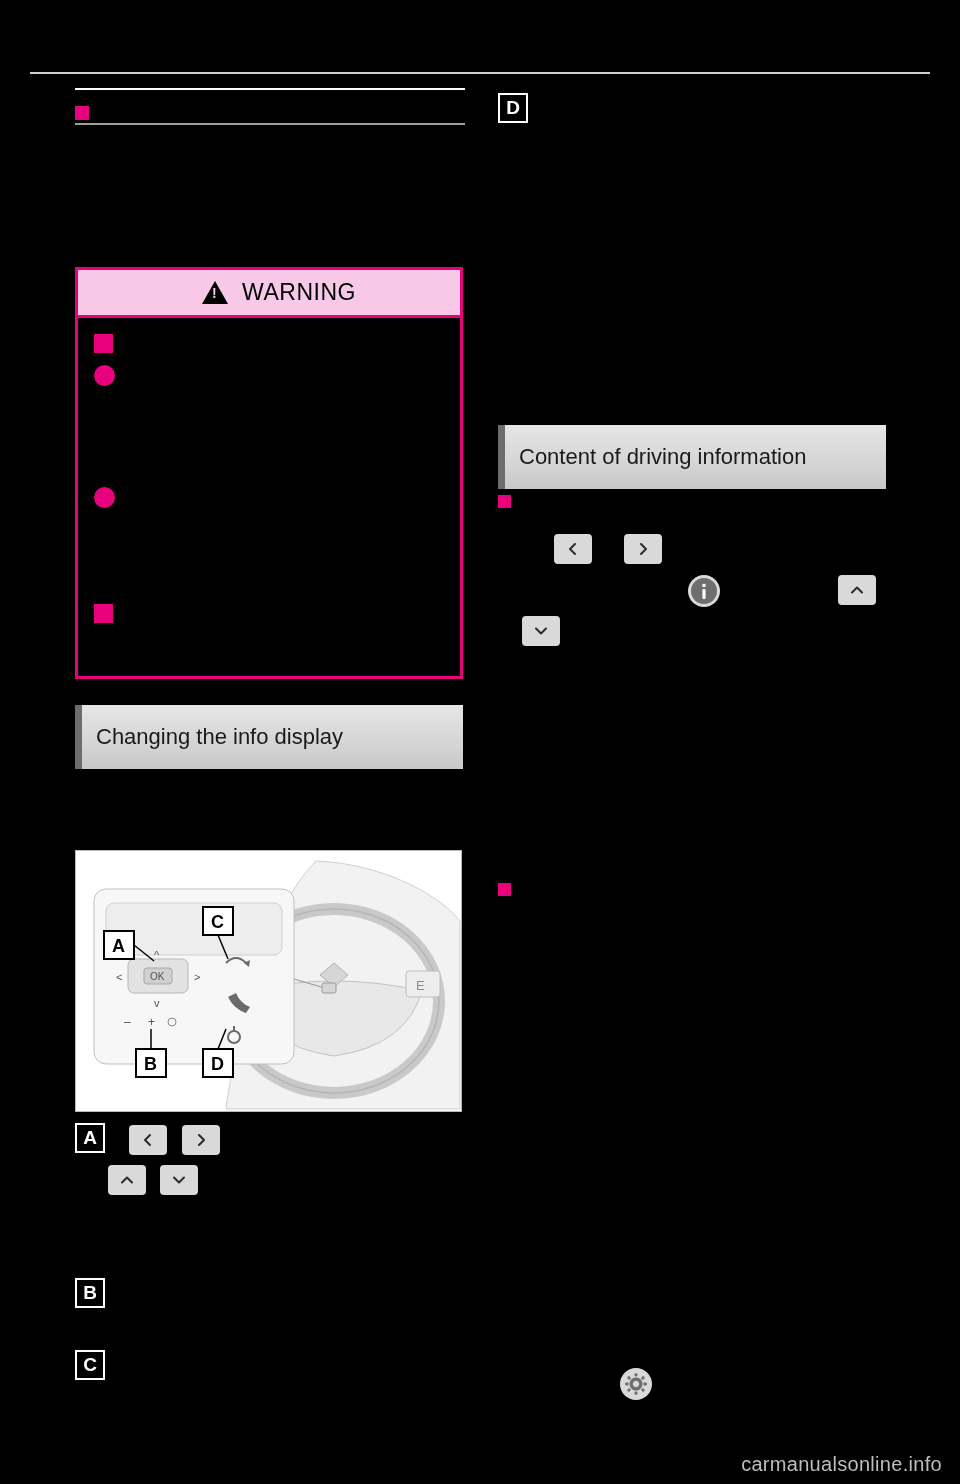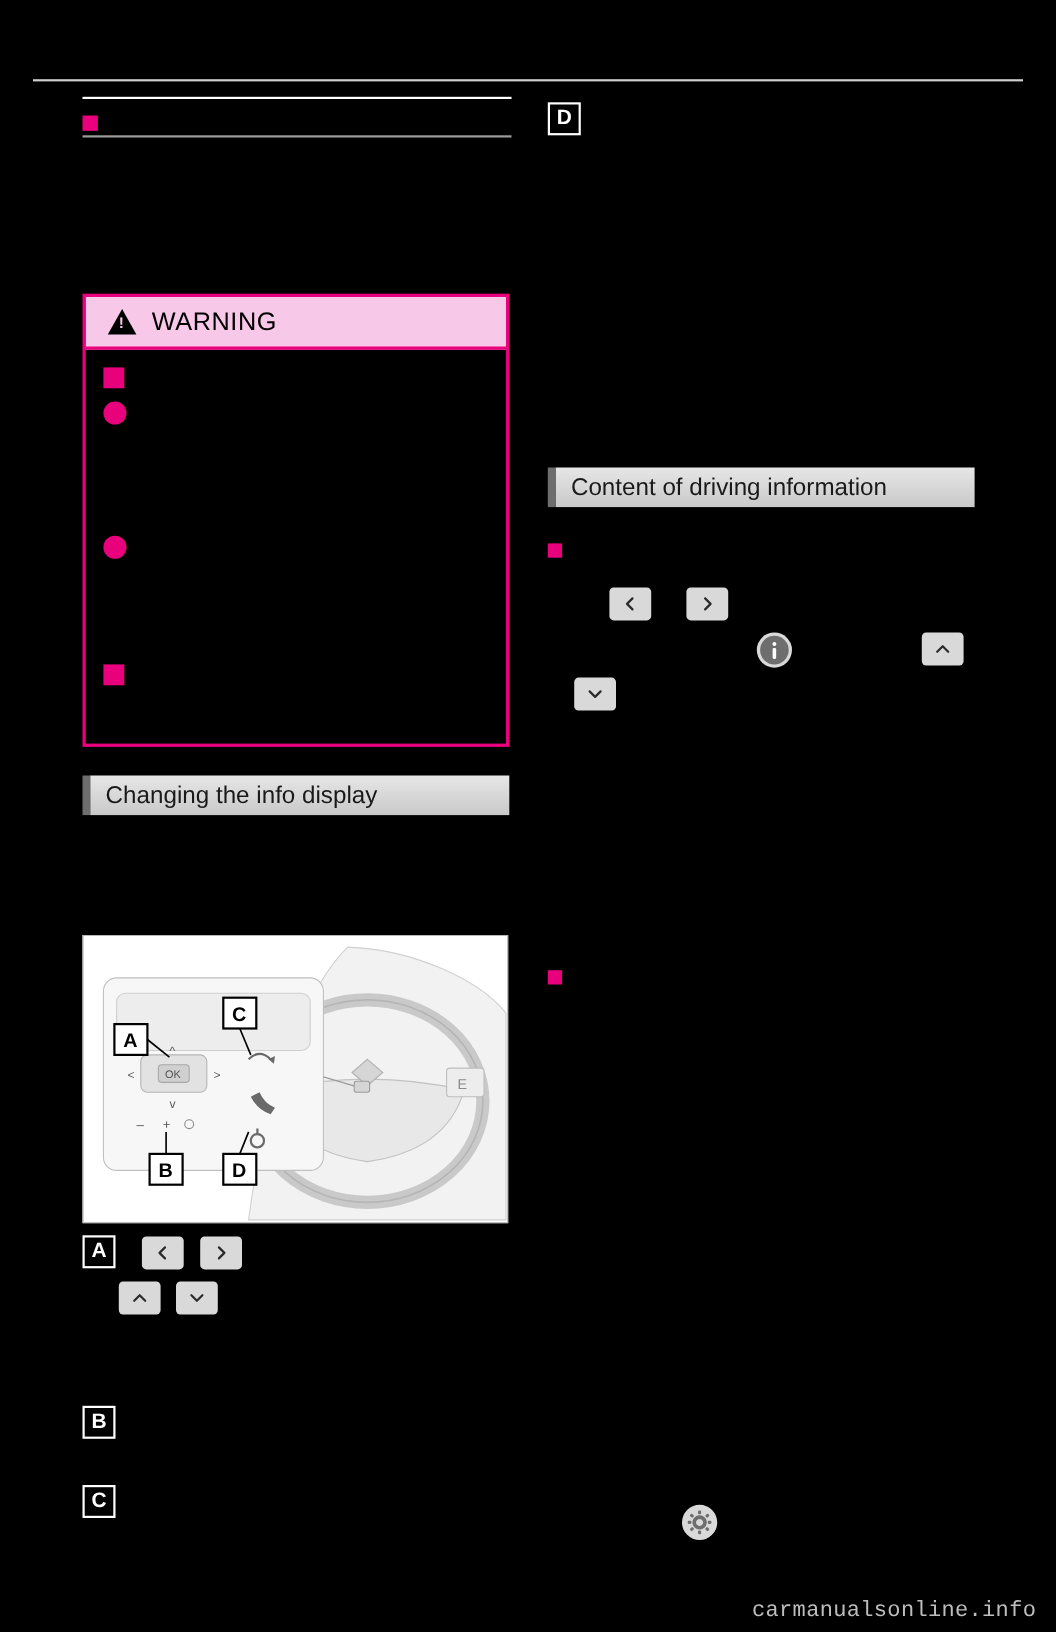--- a/index.html
+++ b/index.html
@@ -78,20 +78,21 @@
     background: #000000;
   }
   .warn-title {
     height: 48px;
     background: #f8c8e8;
     display: flex;
     align-items: center;
     box-sizing: border-box;
     padding-left: 20px;
     border-bottom: 3px solid #e8007d;
+    justify-content: center;
   }
   .warn-tri {
     width: 0; height: 0;
     border-left: 13px solid transparent;
     border-right: 13px solid transparent;
     border-bottom: 23px solid #000000;
     position: relative;
     margin-right: 14px;
   }
   .warn-tri::after {
@@ -127,21 +128,21 @@
   }
   .sq-bullet-warn {
     width: 19px; height: 19px;
     background: #e8007d;
     flex: 0 0 auto;
   }
 
   
   .sec-head {
     background: linear-gradient(to bottom, #e6e6e6, #c9c9c9);
-    height: 36px;
+    height: 64px;
     display: flex;
     align-items: center;
     border-left: 7px solid #6d6d6d;
     box-sizing: border-box;
     padding-left: 14px;
   }
   .sec-head-text {
     font-size: 22px;
     color: #1a1a1a;
     font-family: "Liberation Sans", sans-serif;
@@ -194,21 +195,21 @@
 
   
   .txt { color: #000000; font-size: 15px; line-height: 19px; }
 
   .footer {
     position: absolute;
     right: 18px;
     bottom: 8px;
     color: #bdbdbd;
     font-size: 20px;
-    font-family: Liberation Mono, monospace;
+    font-family: Liberation Sans, sans-serif;
     letter-spacing: 0.3px;
   }
 </style>
 </head>
 <body>
 
 <div class="page">
 
   <div class="top-rule"></div>
 

